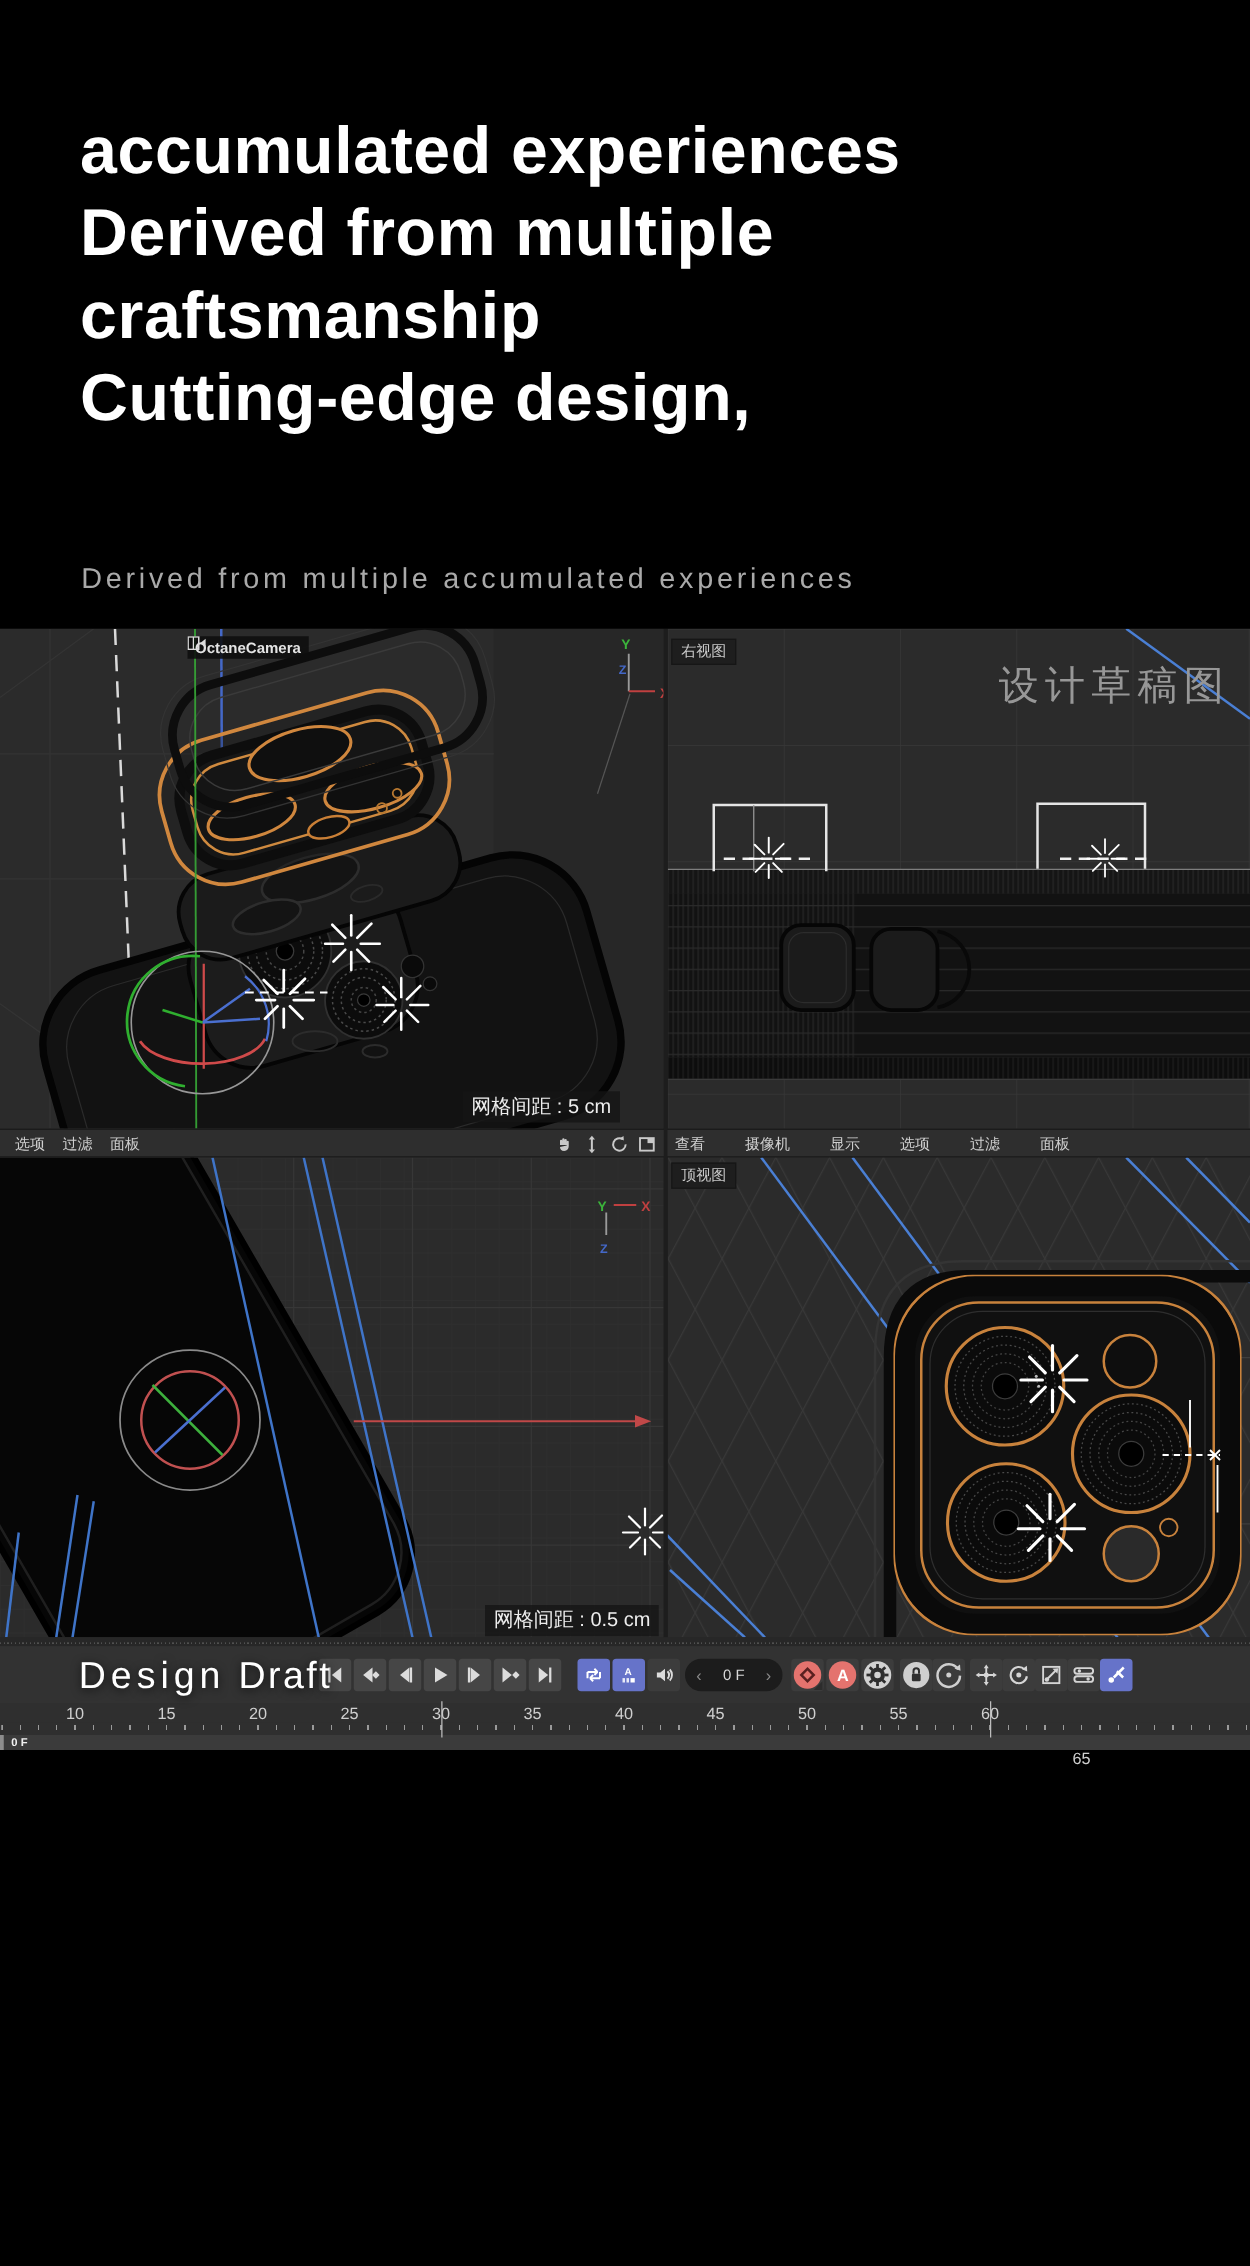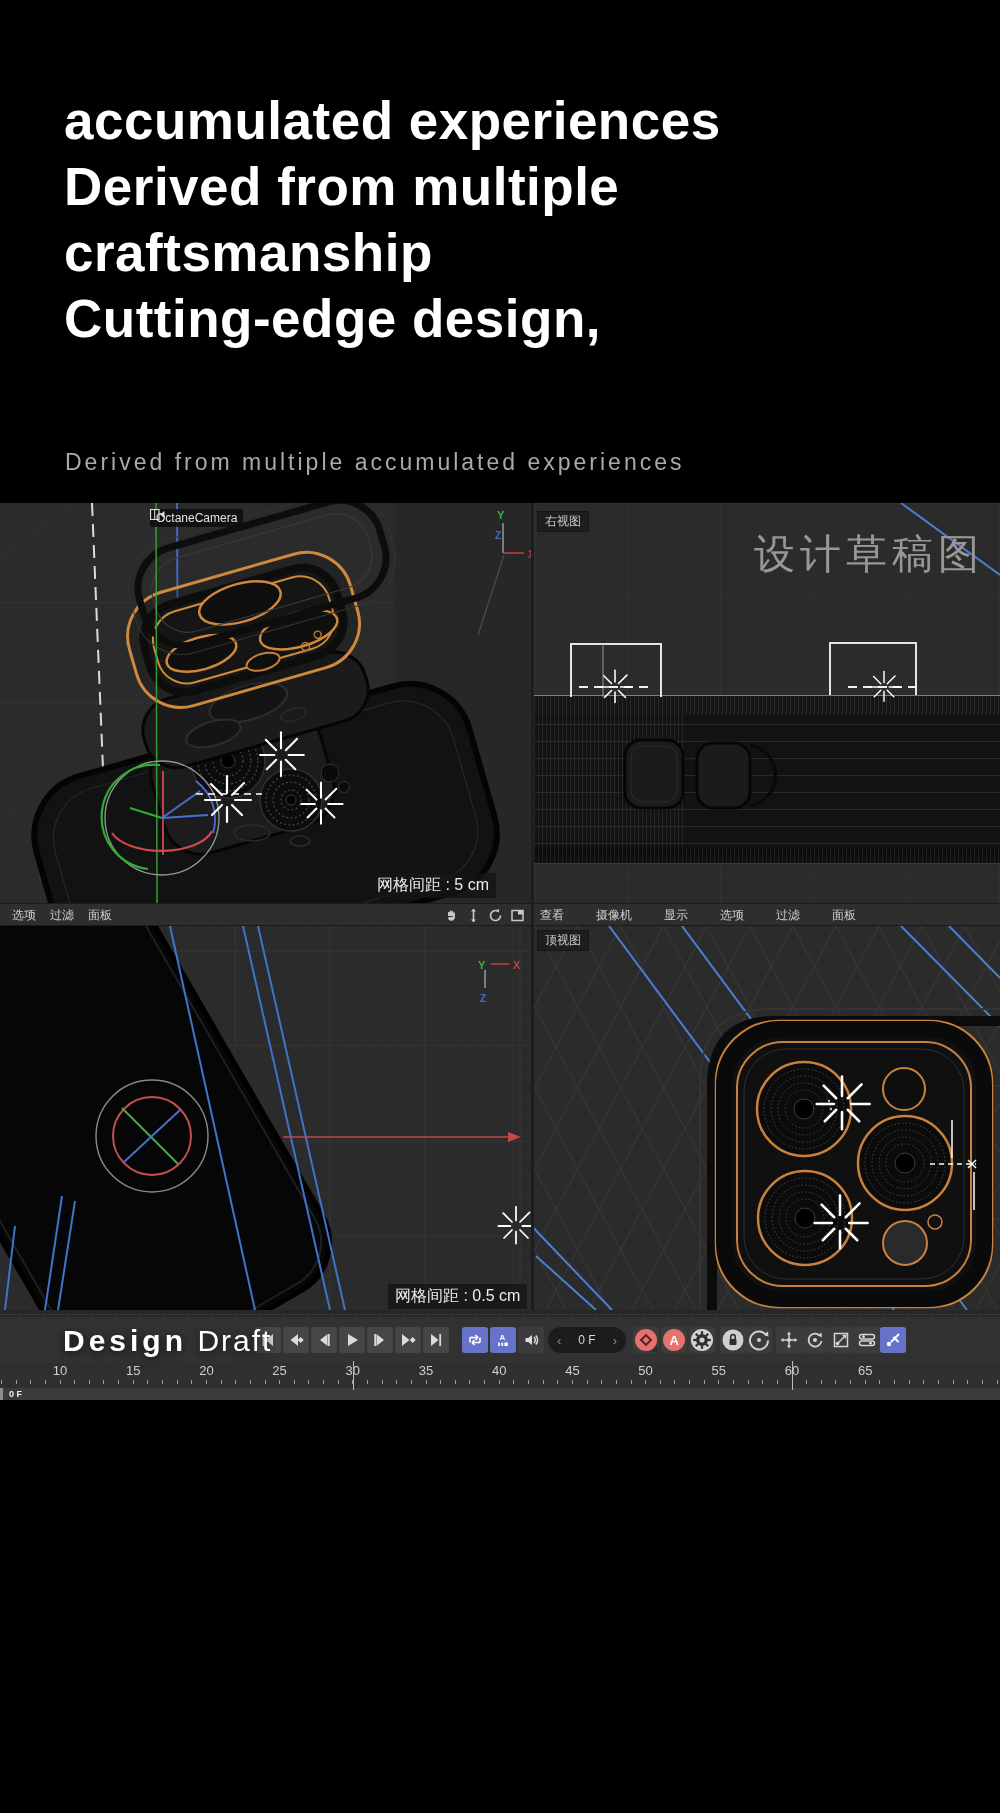--- a/index.html
+++ b/index.html
@@ -14,41 +14,41 @@
   .vp{position:absolute;overflow:hidden;background:#2b2b2b;}
   .vp svg{position:absolute;left:0;top:0;display:block;}
   .vp-persp{left:0;top:0;width:531px;height:400px;}
   .vp-right{left:534px;top:0;width:466px;height:400px;}
   .vp-front{left:0;top:423px;width:531px;height:384px;}
   .vp-top{left:534px;top:423px;width:466px;height:384px;}
   .vdivider{position:absolute;left:531px;top:0;width:3px;height:807px;background:#1d1d1d;}
   .vplabel{position:absolute;background:#1e1e1e;color:#c9c9c9;font-size:12px;padding:1px 7px;
            border:1px solid #161616;white-space:nowrap;}
   .cam-label{position:absolute;left:150px;top:6px;background:rgba(14,14,14,.88);color:#e3e3e3;
-             font-size:12px;padding:2px 6px;display:flex;gap:5px;align-items:flex-end;white-space:nowrap;}
+             font-size:12px;padding:2px 6px;display:flex;gap:5px;align-items:flex-end;white-space:nowrap;font-weight:bold;}
   .grid-label{position:absolute;background:rgba(20,20,20,.78);color:#ededed;font-size:16px;
               padding:2px 7px;white-space:nowrap;}
-  .watermark{position:absolute;right:16px;top:24px;font-size:41px;color:#979797;letter-spacing:5px;white-space:nowrap;}
+  .watermark{position:absolute;right:16px;top:24px;font-size:32px;color:#979797;letter-spacing:5px;white-space:nowrap;}
   
   .vp-menubar{position:absolute;left:0;top:400px;width:1000px;height:23px;background:#2e2e2e;
               border-top:1px solid #1b1b1b;border-bottom:1px solid #1a1a1a;box-sizing:border-box;}
   .menu-group{position:absolute;top:2px;height:19px;display:flex;gap:14px;align-items:center;
               font-size:12px;color:#cfcfcf;}
   .menu-left{left:12px;} .menu-right{left:540px;gap:32px;}
   .menu-group span{cursor:default;}
   .navicons{position:absolute;left:444px;top:4px;display:flex;gap:7px;}
   
   .timeline{position:absolute;left:0;top:807px;width:1000px;height:90px;background:#303030;}
   .dotstrip{position:absolute;top:0;left:0;width:100%;height:7px;background:#272727;
             background-image:repeating-linear-gradient(to right,#5d5d5d 0 1px,transparent 1px 3px);
             background-size:100% 1px;background-repeat:no-repeat;background-position:0 4px;}
   .ttoolbar{position:absolute;top:7px;left:0;width:100%;height:46px;background:#323232;}
   .tl-title{position:absolute;left:63px;top:14px;font-size:30px;color:#fff;letter-spacing:2px;
             text-shadow:0 2px 8px rgba(0,0,0,.7);white-space:nowrap;z-index:5;}
-  .tl-title b{font-weight:700;letter-spacing:4px;}
+  .tl-title b{font-weight:400;letter-spacing:4px;}
   .tbtn{position:absolute;top:17px;width:26px;height:26px;background:#464646;border-radius:3px;
         display:flex;align-items:center;justify-content:center;box-sizing:border-box;}
   .tbtn.blue{background:#6673c9;}
   .tbtn.flat{background:#3c3c3c;}
   .framefield{position:absolute;left:548px;top:17px;width:78px;height:26px;background:#1c1c1c;
               border-radius:13px;color:#d8d8d8;font-size:12px;display:flex;align-items:center;
               justify-content:space-between;padding:0 9px;box-sizing:border-box;}
   .framefield .chev{color:#8a8a8a;font-size:13px;}
   .ruler-numbers{position:absolute;top:53px;left:0;width:100%;height:15px;background:#2f2f2f;}
   .rnum{position:absolute;top:0;width:30px;text-align:center;font-size:13px;color:#cfcfcf;}
@@ -609,21 +609,21 @@
           <span class="rnum" style="left: 118.2px;">15</span>
           <span class="rnum" style="left: 191.4px;">20</span>
           <span class="rnum" style="left: 264.6px;">25</span>
           <span class="rnum" style="left: 337.8px;">30</span>
           <span class="rnum" style="left: 411px;">35</span>
           <span class="rnum" style="left: 484.2px;">40</span>
           <span class="rnum" style="left: 557.4px;">45</span>
           <span class="rnum" style="left: 630.6px;">50</span>
           <span class="rnum" style="left: 703.8px;">55</span>
           <span class="rnum" style="left: 777px;">60</span>
-          <span class="rnum" style="left: 850.2px;">65</span>
+          <span class="rnum" style="left: 850.2px; margin-top: 36px;">65</span>
         </div>
       <div class="tickrow"></div>
       <div class="framebar">
         <div class="tick"></div>
         <span>0 F</span>
       </div>
     <div class="talltick" style="left: 352.8px;"></div>
         <div class="talltick" style="left: 792px;"></div>
       </div>
   </div>

